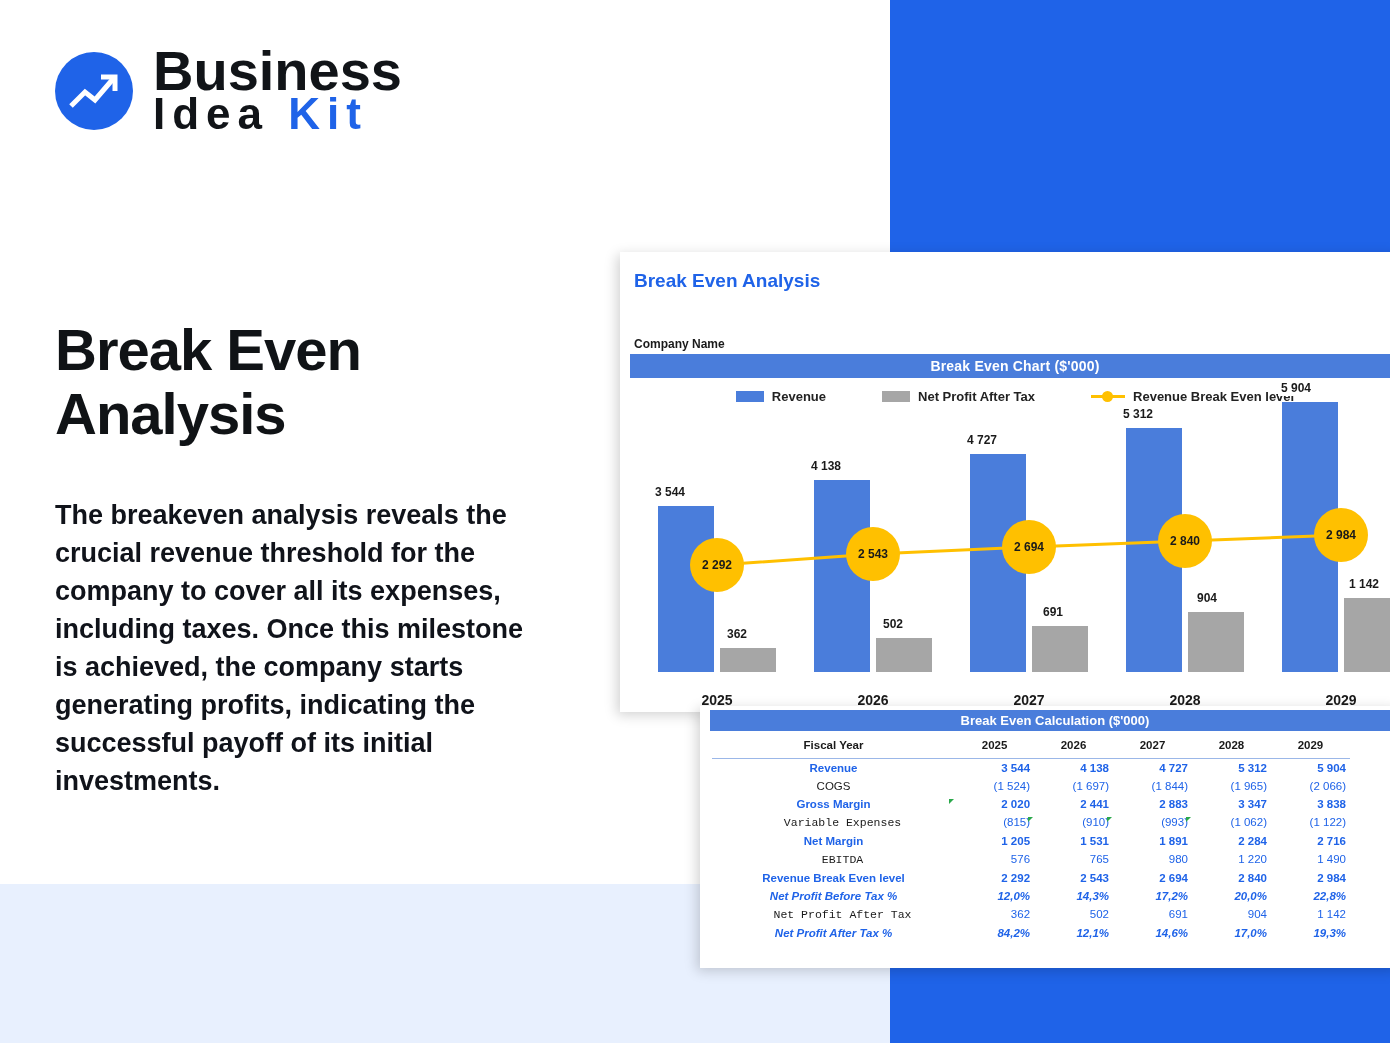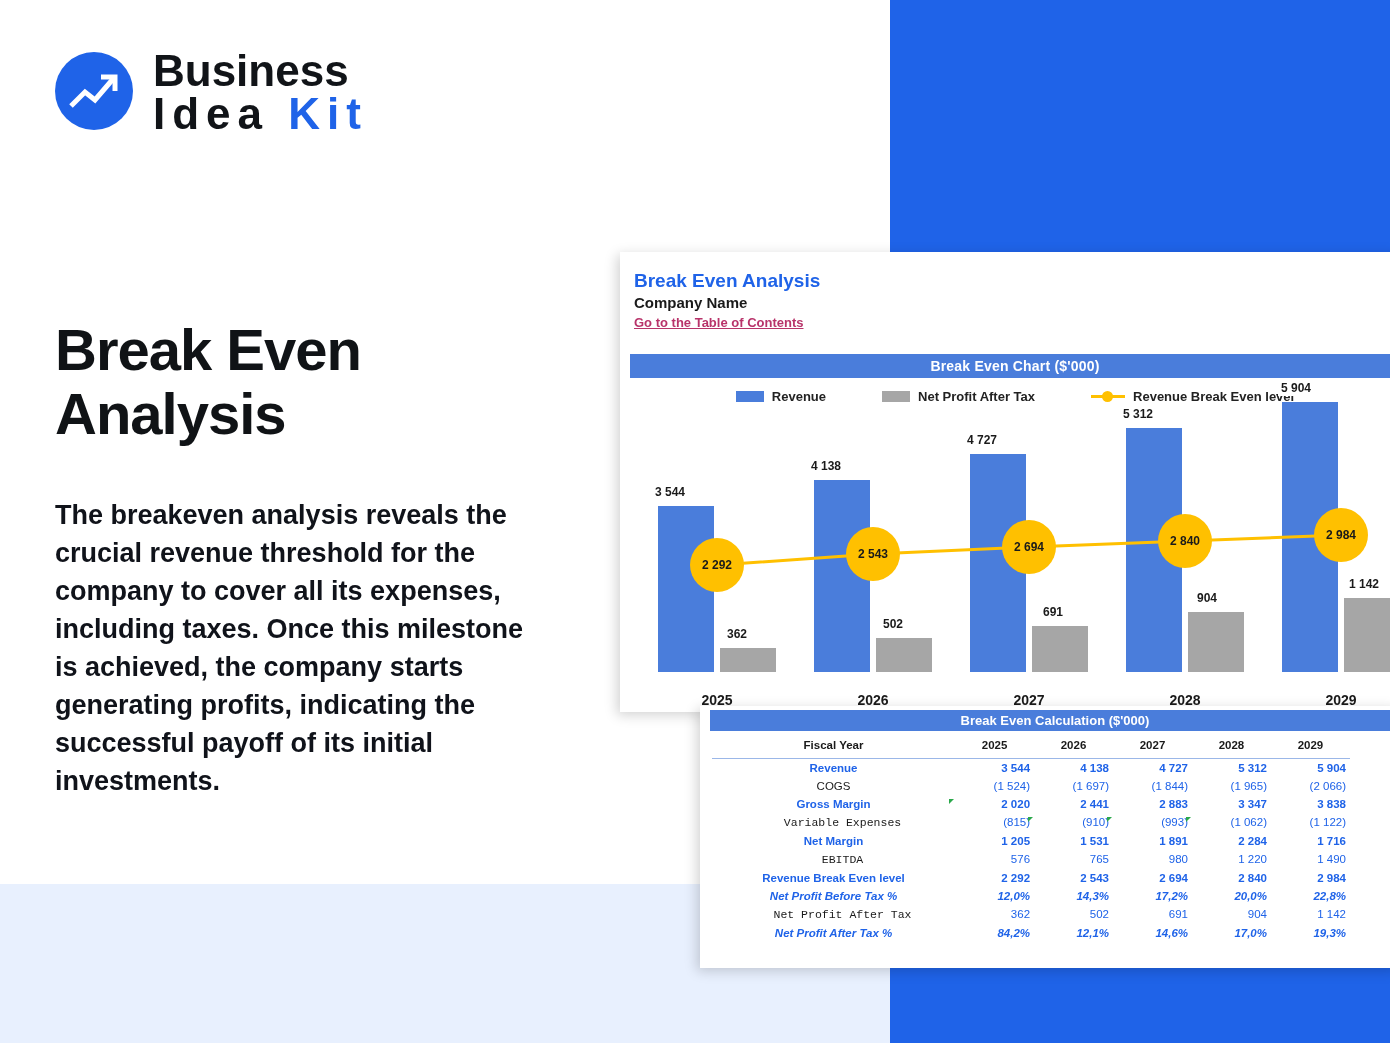--- a/index.html
+++ b/index.html
@@ -26,21 +26,21 @@
   }
 
   
   .logo { position: absolute; left: 55px; top: 48px; display: flex; align-items: center; }
   .logo-mark {
     width: 78px; height: 78px; border-radius: 50%;
     background: #1f63e8; position: relative; flex: none;
   }
   .logo-text { margin-left: 20px; }
   .logo-top {
-    font-size: 44px; font-weight: bold; letter-spacing: 0px; color: #111418;
+    font-size: 56px; font-weight: bold; letter-spacing: 0px; color: #111418;
     line-height: 46px; position: relative;
   }
   .logo-bottom {
     font-size: 44px; font-weight: bold; color: #111418; letter-spacing: 7px;
     line-height: 40px;
   }
   .logo-bottom .kit { color: #1f63e8; }
 
   
   .headline {
@@ -54,21 +54,21 @@
   }
 
   
   .chart-card {
     position: absolute; left: 620px; top: 252px; width: 780px; height: 460px;
     background: #ffffff; box-shadow: -3px 3px 12px rgba(0,0,0,0.18);
     overflow: hidden;
   }
   .card-title { position: absolute; left: 14px; top: 18px; }
   .t-main { font-size: 19px; font-weight: bold; color: #1f63e8; line-height: 22px; }
-  .t-sub { font-size: 15px; font-weight: bold; color: #1a1a1a; line-height: 21px; }
+  .t-sub { font-size: 12px; font-weight: bold; color: #1a1a1a; line-height: 21px; margin-top: 42px; }
   .t-link {
     font-size: 13px; font-weight: bold; color: #b8336a; text-decoration: underline;
     line-height: 16px; margin-top: 2px; display: inline-block;
   }
   .chart-banner {
     position: absolute; left: 10px; top: 102px; right: 0; height: 24px;
     background: #4a7ddb; color: #fff; font-size: 14px; font-weight: bold;
     display: flex; align-items: center; justify-content: center; letter-spacing: .2px;
   }
   .legend {
@@ -297,21 +297,21 @@
           <td class="num flagmark">(993)</td>
           <td class="num flagmark">(1 062)</td>
           <td class="num">(1 122)</td>
         </tr>
         <tr class="r-bold">
           <td class="rowhead">Net Margin</td>
           <td class="num">1 205</td>
           <td class="num">1 531</td>
           <td class="num">1 891</td>
           <td class="num">2 284</td>
-          <td class="num">1 716</td>
+          <td class="num">2 716</td>
         </tr>
         <tr class="r-plain">
           <td class="rowhead indent2">EBITDA</td>
           <td class="num">576</td>
           <td class="num">765</td>
           <td class="num">980</td>
           <td class="num">1 220</td>
           <td class="num">1 490</td>
         </tr>
         <tr class="r-bold">

